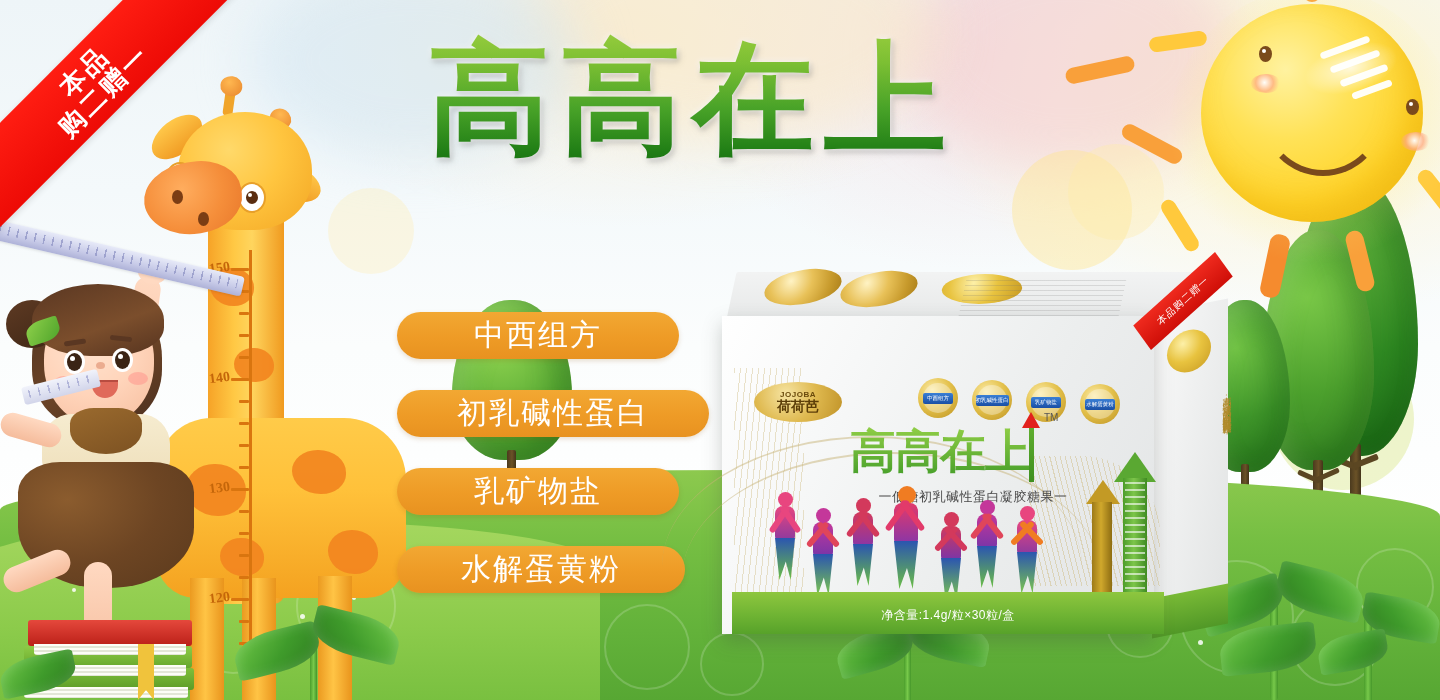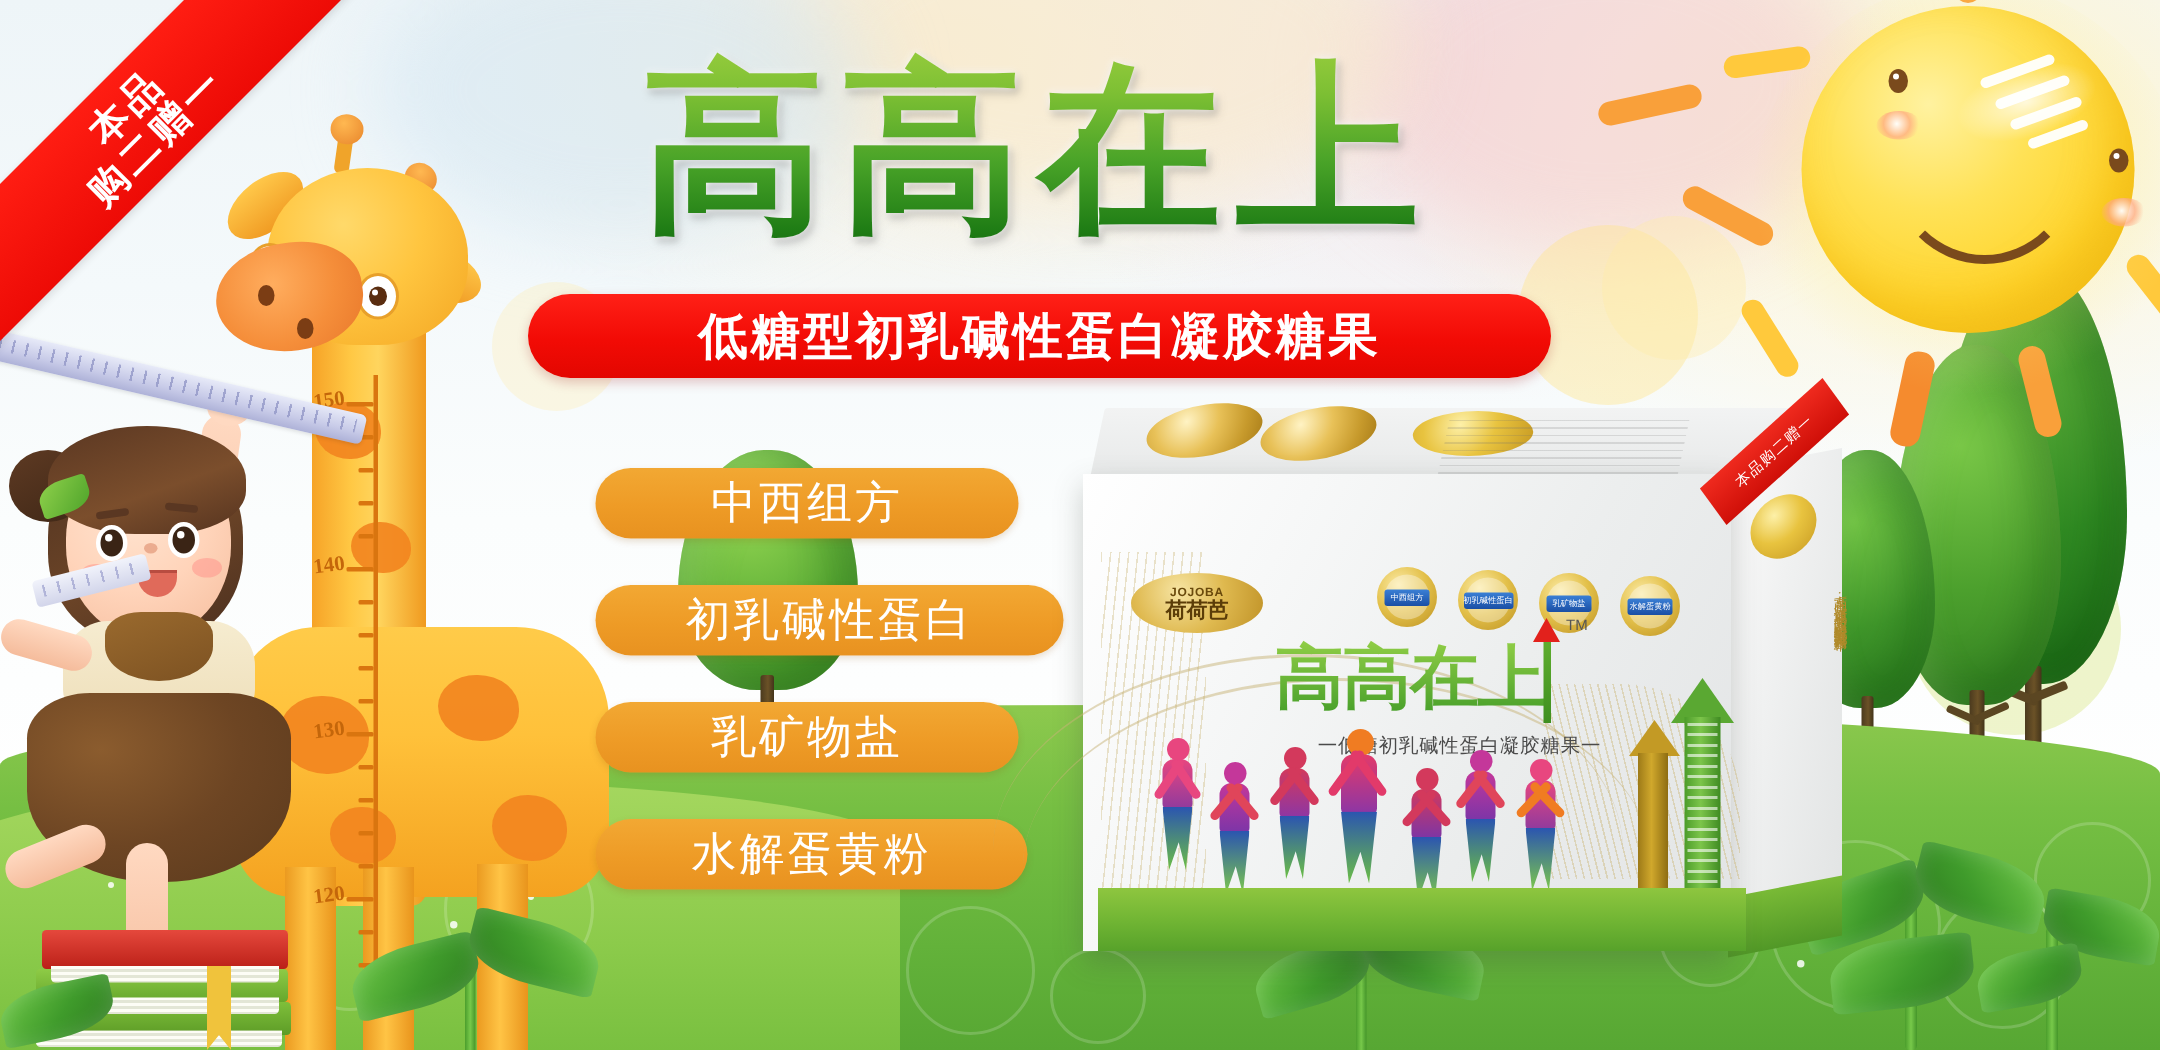--- a/index.html
+++ b/index.html
@@ -504,23 +504,20 @@
     <div class="leafy" style="left:-18px;top:22px;width:86px;height:42px;transform:rotate(-14deg);"></div>
     <div class="leafy" style="left:60px;top:6px;width:88px;height:42px;transform:rotate(14deg) scaleX(-1);"></div>
   </div>
   <div class="sprout" style="left:-10px;top:646px;width:120px;height:70px;">
     <div class="leafy" style="left:10px;top:10px;width:76px;height:36px;transform:rotate(-12deg);"></div>
   </div>
 
   <div class="headline-outline">高高在上</div>
   <div class="headline">高高在上</div>
 
-  <div class="subtitle">
-    <span>低糖型初乳碱性蛋白凝胶糖果</span>
-  </div>
 
   <div class="feat" style="left:397px;top:312px;width:282px;">
     <span>中西组方</span>
   </div>
   <div class="feat" style="left:397px;top:390px;width:312px;">
     <span>初乳碱性蛋白</span>
   </div>
   <div class="feat" style="left:397px;top:468px;width:282px;">
     <span>乳矿物盐</span>
   </div>
@@ -632,20 +629,21 @@
         <div class="tip"></div>
           <div class="shaft"></div>
       </div>
       <div class="growth-arrow">
         <div class="tip"></div>
           <div class="shaft"></div>
           <div class="rungs"></div>
       </div>
 
       <div class="box-band"></div>
+      <div class="box-weight">净含量:1.4g/粒×30粒/盒</div>
     </div>
 
     <div class="corner-banner">
       <span>本品购二赠一</span>
     </div>
   </div>
 
   <div class="ribbon">
     <div class="ribbon-txt">
       <div>本品</div>

